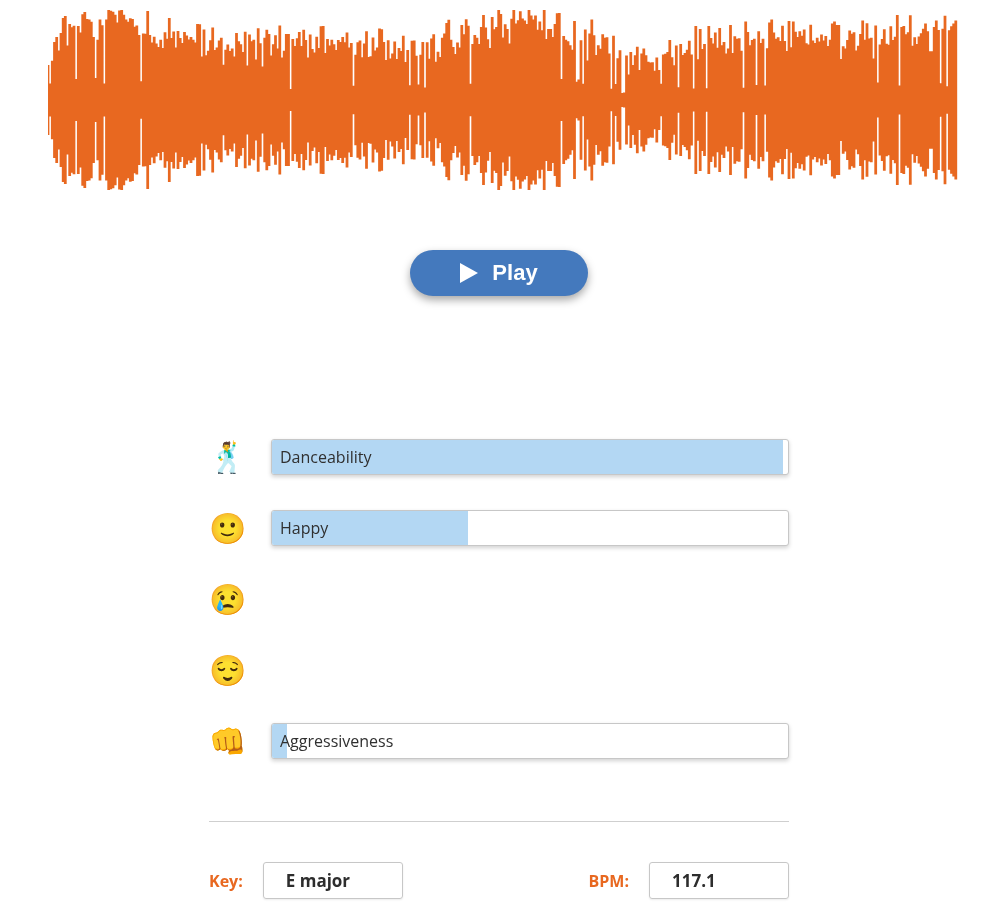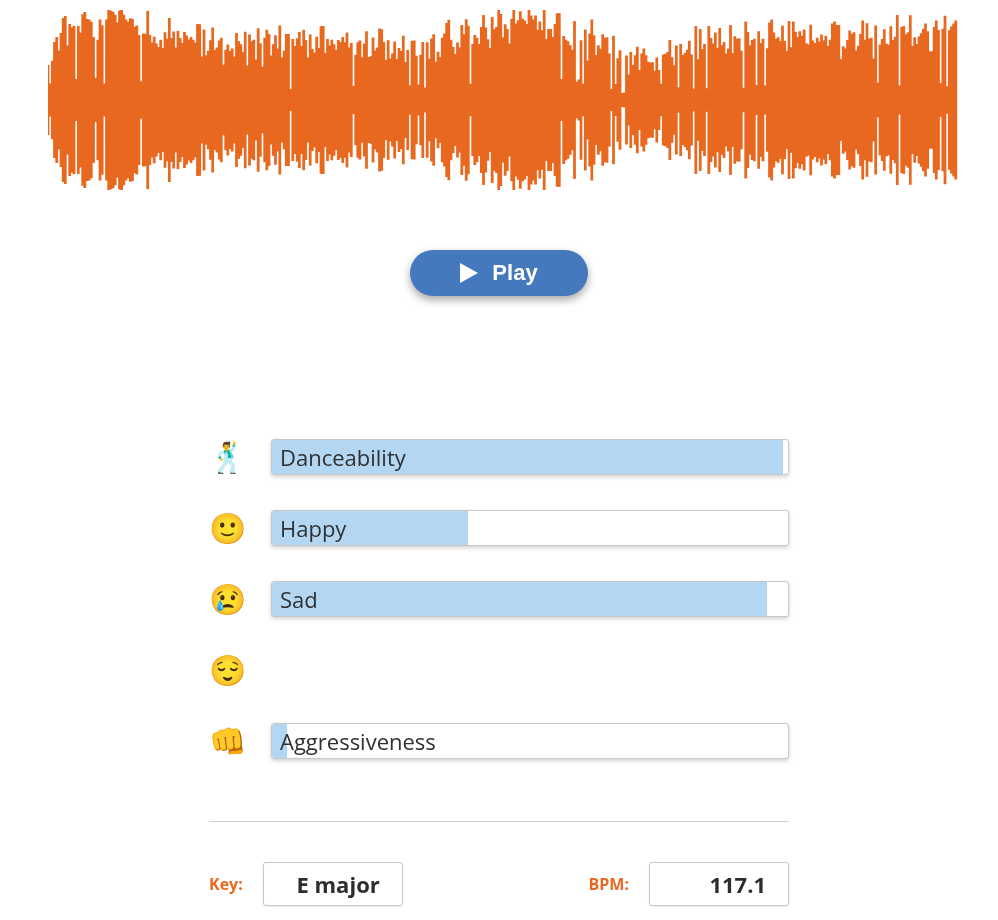--- a/index.html
+++ b/index.html
@@ -70,21 +70,21 @@
   .bar-fill {
     position: absolute;
     left: 0; top: 0; bottom: 0;
     background: #b3d7f3;
   }
   .bar-label {
     position: absolute;
     left: 8px;
     top: 50%;
     transform: translateY(-50%);
-    font-size: 22px;
+    font-size: 16px;
     color: #303030;
   }
   hr.divider {
     border: none;
     border-top: 1px solid #cfcfcf;
     margin: 60px auto 0;
     width: 580px;
   }
   .info-row {
     width: 580px;
@@ -95,25 +95,25 @@
   }
   .info-label {
     color: #e86820;
     font-weight: 700;
     font-size: 16px;
   }
   .info-box {
     border: 1px solid #c7c7c7;
     border-radius: 3px;
     padding: 6px 22px;
-    font-size: 22px;
+    font-size: 17px;
     font-weight: 700;
     color: #2d2d2d;
     min-width: 140px;
-    text-align: right;
+    text-align: left;
     box-shadow: 0 1px 2px rgba(0,0,0,0.08);
   }
   .spacer { flex: 1; }
 </style>
 </head>
 <body>
 
 <div class="container">
 
   <svg class="waveform" viewBox="0 0 910 180" preserveAspectRatio="none">
@@ -141,24 +141,20 @@
       </div>
       <div class="metric-row">
         <span class="emoji">🙂</span>
         <div class="bar-outer">
           <div class="bar-fill" style="width:38%"></div>
           <span class="bar-label">Happy</span>
         </div>
       </div>
       <div class="metric-row">
         <span class="emoji">😢</span>
-        <div class="bar-outer">
-          <div class="bar-fill" style="width:96%"></div>
-          <span class="bar-label">Sad</span>
-        </div>
       </div>
       <div class="metric-row">
         <span class="emoji">😌</span>
       </div>
       <div class="metric-row">
         <span class="emoji">👊</span>
         <div class="bar-outer">
           <div class="bar-fill" style="width:3%"></div>
           <span class="bar-label">Aggressiveness</span>
         </div>

